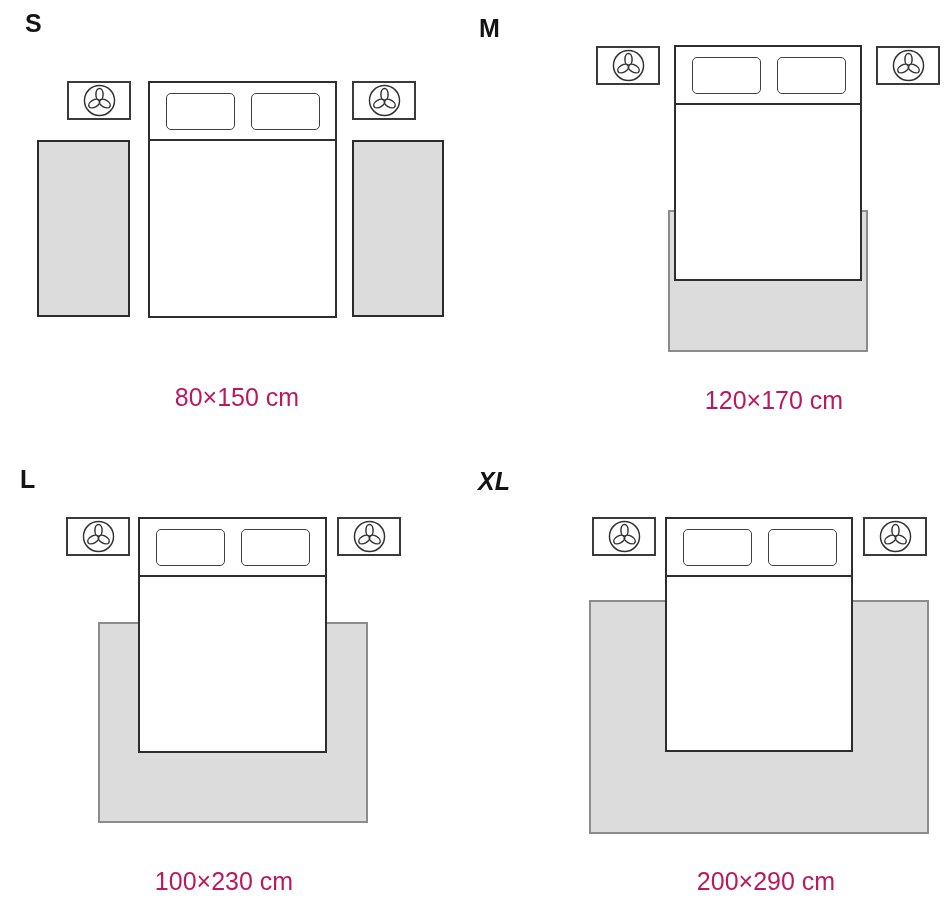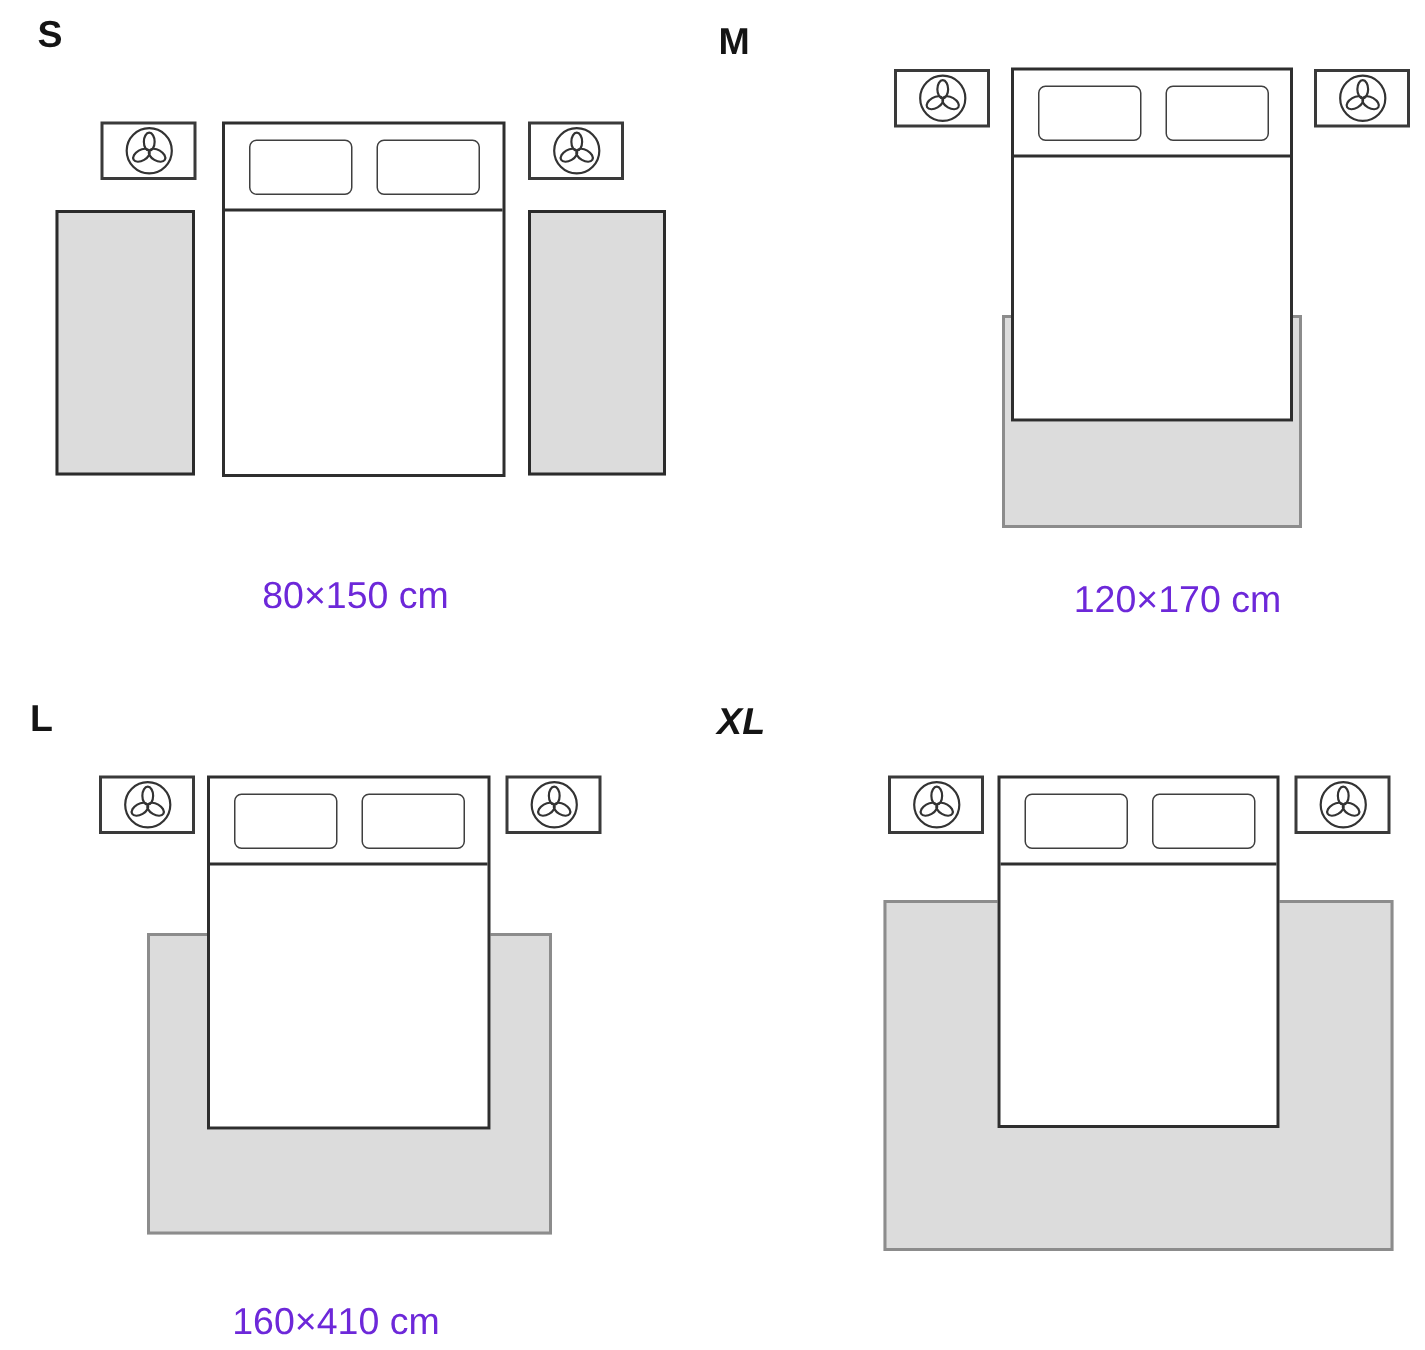--- a/index.html
+++ b/index.html
@@ -90,25 +90,25 @@
     fill: none;
     stroke: #333333;
     stroke-width: 1.5;
   }
 
   .caption {
     position: absolute;
     width: 240px;
     text-align: center;
     font-size: 25px;
-    color: #6d28d9;
+    color: #be185d;
     white-space: nowrap;
   }
   #q-s  .caption { left: 117px; top: 383px; }
-  #q-m  .caption { left: 190px; top: 386px; }
+  #q-m  .caption { left: 179px; top: 386px; }
   #q-l  .caption { left: 104px; top: 417px; }
   #q-xl .caption { left: 171px; top: 417px; }
 </style>
 </head>
 <body>
 
 <div id="canvas">
 
   <section class="quad" id="q-s">
     <div class="size-label">S</div>
@@ -185,21 +185,21 @@
       </svg>
     </div>
     <div class="nightstand ns-right">
       <svg class="plant" width="33" height="33" viewBox="0 0 34 34">
         <circle cx="17" cy="17" r="15.5"></circle>
         <ellipse cx="17" cy="10.8" rx="3.7" ry="6.2"></ellipse>
         <ellipse cx="17" cy="10.8" rx="3.7" ry="6.2" transform="rotate(120 17 17)"></ellipse>
         <ellipse cx="17" cy="10.8" rx="3.7" ry="6.2" transform="rotate(240 17 17)"></ellipse>
       </svg>
     </div>
-    <div class="caption">160×410 cm</div>
+    <div class="caption">100×230 cm</div>
   </section>
 
   <section class="quad" id="q-xl">
     <div class="size-label">XL</div>
     <div class="rug under rug-under"></div>
     <div class="bed">
       <div class="bed-head">
         <div class="pillow p1"></div>
         <div class="pillow p2"></div>
       </div>
@@ -213,15 +213,16 @@
       </svg>
     </div>
     <div class="nightstand ns-right">
       <svg class="plant" width="33" height="33" viewBox="0 0 34 34">
         <circle cx="17" cy="17" r="15.5"></circle>
         <ellipse cx="17" cy="10.8" rx="3.7" ry="6.2"></ellipse>
         <ellipse cx="17" cy="10.8" rx="3.7" ry="6.2" transform="rotate(120 17 17)"></ellipse>
         <ellipse cx="17" cy="10.8" rx="3.7" ry="6.2" transform="rotate(240 17 17)"></ellipse>
       </svg>
     </div>
+    <div class="caption">200×290 cm</div>
   </section>
 
 </div>
 
 </body></html>

